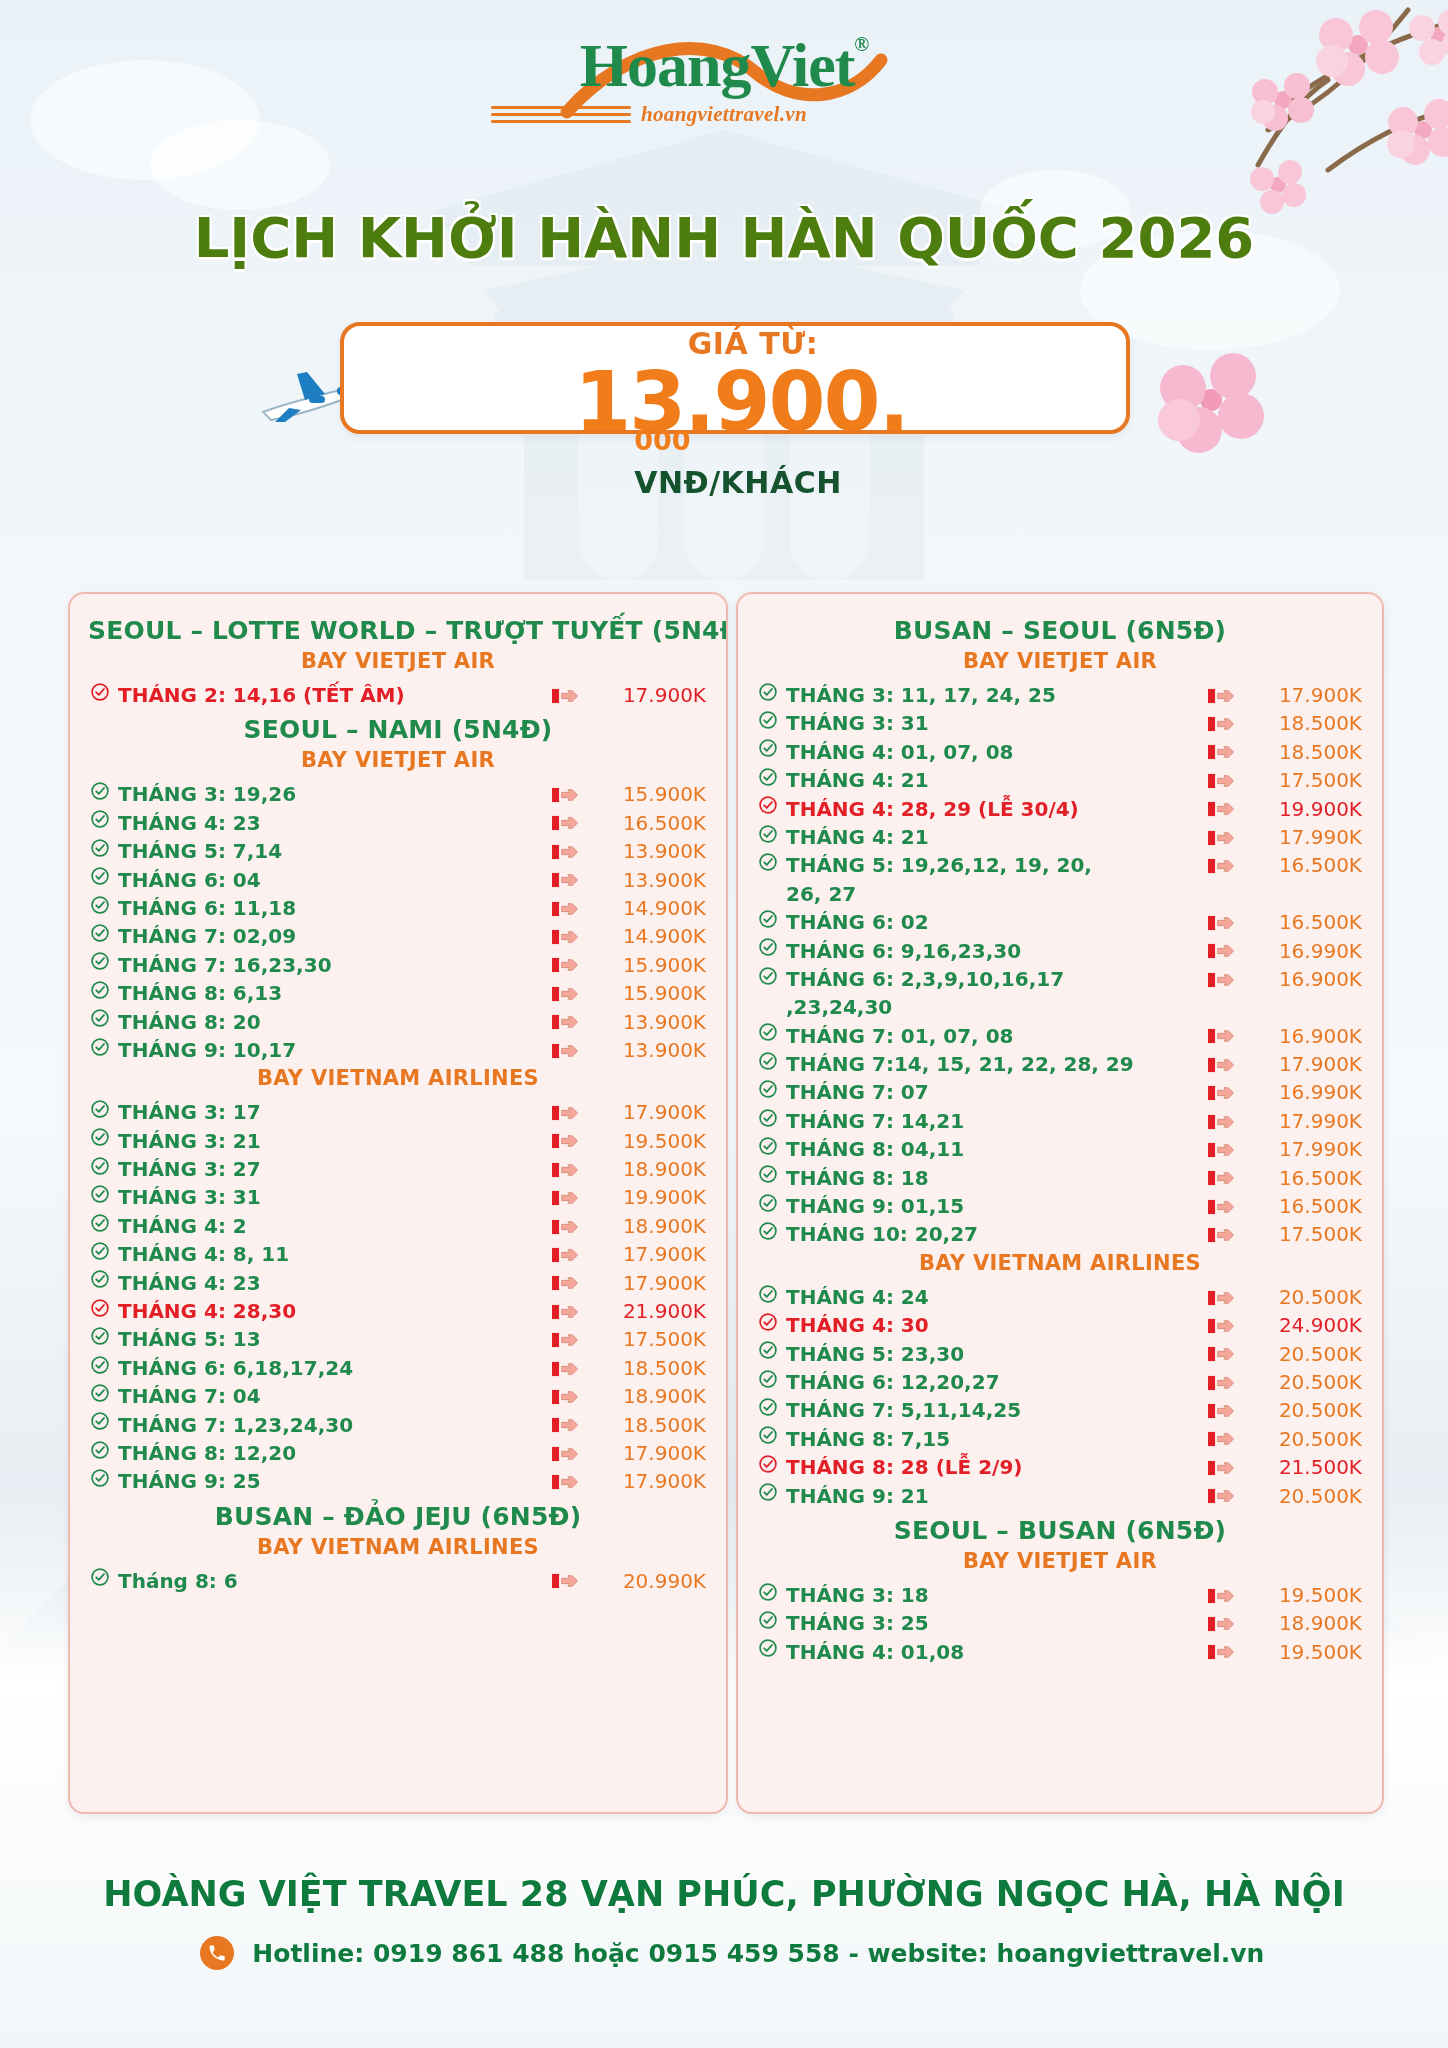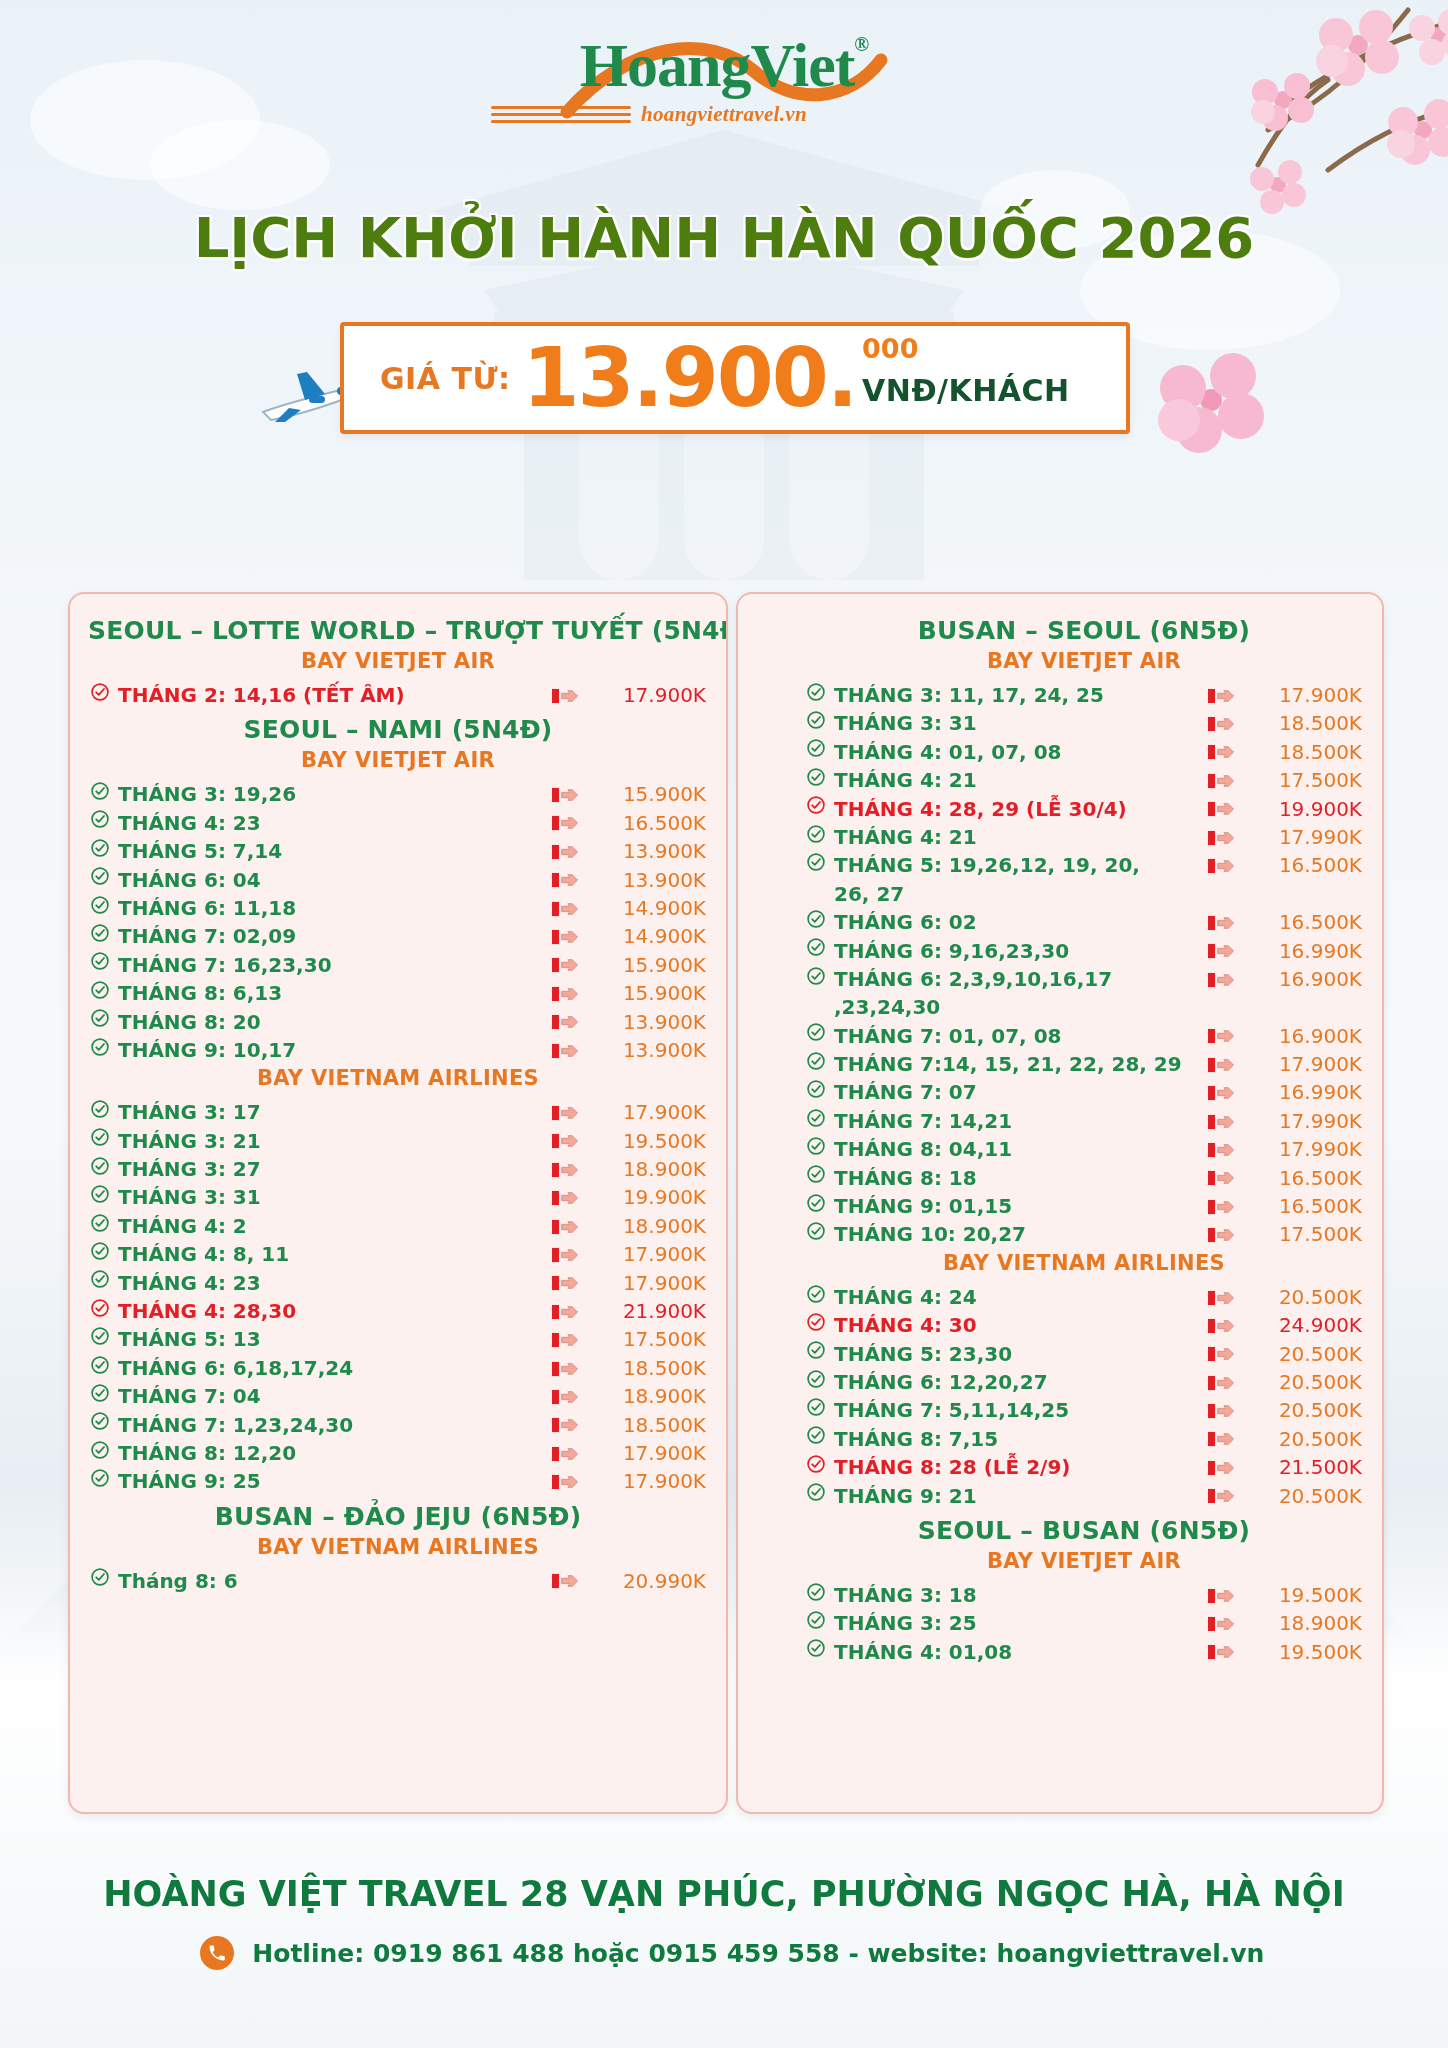--- a/index.html
+++ b/index.html
@@ -104,23 +104,24 @@
       0 3px 0 rgba(255,255,255,.9);
     white-space:nowrap;
   }
 
   
   .price-box {
     position:absolute; left:340px; top:322px;
     width:790px; height:112px;
     background:#ffffff;
     border:4px solid #e87722;
-    border-radius:4px;
+    border-radius:20px;
     display:flex; align-items:center;
     box-shadow:0 4px 10px rgba(0,0,0,.06);
+    flex-direction:column;
   }
   .price-label {
     font-weight:bold; font-size:30px; color:#e87722;
     padding-left:36px; letter-spacing:.5px;
   }
   .price-main {
     font-weight:bold; font-size:82px; color:#f07c1a;
     line-height:1; margin-left:12px; letter-spacing:-2px;
   }
   .price-small {
@@ -141,21 +142,21 @@
   
   .panel {
     position:absolute;
     background:#fdf1ef;
     border:2px solid #f0b8ae;
     border-radius:16px;
     box-shadow:0 3px 8px rgba(0,0,0,.07);
     overflow:hidden;
   }
   .panel-left  { left:68px;  top:592px; width:660px; height:1222px; }
-  .panel-right { left:736px; top:592px; width:648px; height:1222px;padding-left:48px; }
+  .panel-right { left:736px; top:592px; width:648px; height:1222px; }
   .panel-inner { padding:16px 18px 10px 18px; }
 
   .route-title {
     text-align:center;
     font-weight:bold;
     font-size:25px;
     color:#1f8a4c;
     letter-spacing:.2px;
     margin:6px 0 4px 0;
     white-space:nowrap;

